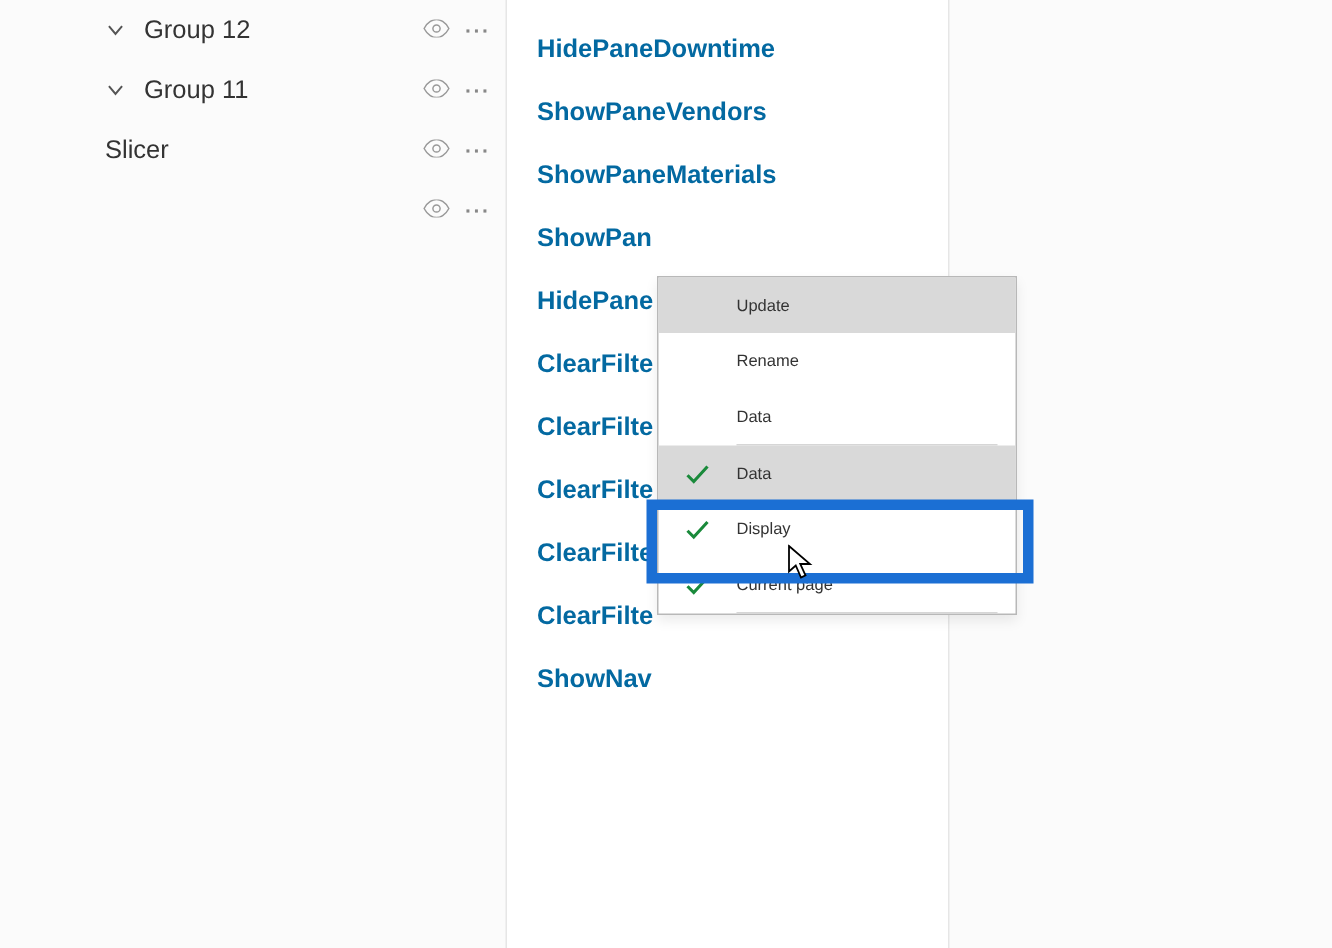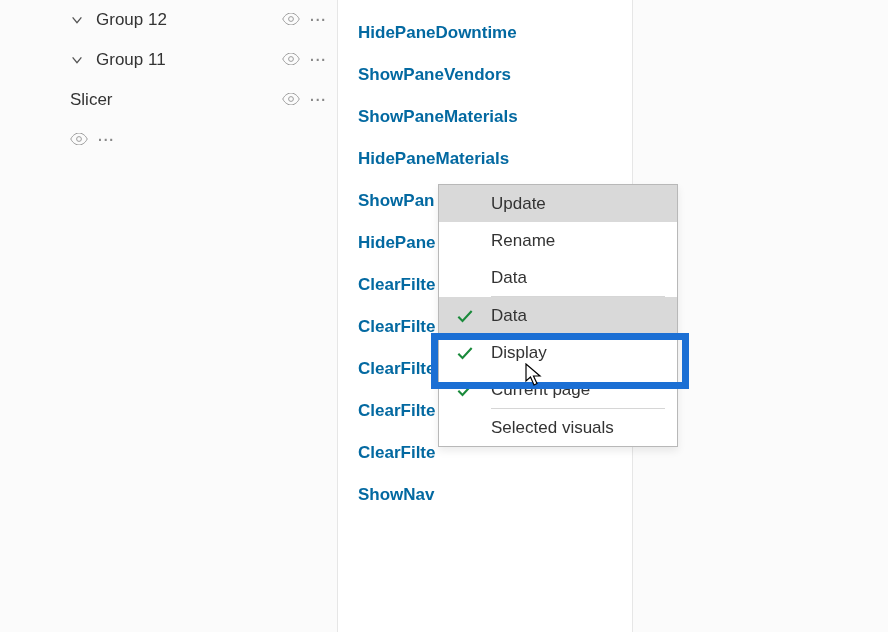--- a/index.html
+++ b/index.html
@@ -41,21 +41,21 @@
       align-items: center;
       justify-content: center;
       margin-right: 10px;
       color: #555;
     }
     .tree-item .chevron svg { width: 14px; height: 14px; }
     .tree-item .label {
       flex: 1;
       color: #333;
     }
-    .tree-item.no-chev { padding-left: 22px; }
+    .tree-item.no-chev { padding-left: 22px; justify-content: flex-end; }
     .tree-item.no-chev .chevron { visibility: hidden; width: 0; margin-right: 0; }
     .tree-item .icons {
       display: flex;
       align-items: center;
       gap: 10px;
       color: #999;
     }
     .tree-item .eye svg { width: 18px; height: 12px; }
     .tree-item .more {
       letter-spacing: 1px;
@@ -95,21 +95,21 @@
       background: #fff;
       border: 1px solid #b8b8b8;
       box-shadow: 0 4px 8px rgba(0,0,0,0.08);
       z-index: 100;
     }
     .menu-item {
       height: 37px;
       display: flex;
       align-items: center;
       padding-left: 52px;
-      font-size: 17px;
+      font-size: 11px;
       color: #333;
       cursor: pointer;
       position: relative;
     }
     .menu-item.highlight {
       background: #d9d9d9;
     }
     .menu-divider {
       height: 1px;
       background: #d6d6d6;
@@ -212,21 +212,20 @@
           <span class="more">···</span>
         </span>
       </div>
     </div>
 
   <div class="middle-panel">
 
   <div class="bookmark-item">HidePaneDowntime</div>
       <div class="bookmark-item">ShowPaneVendors</div>
       <div class="bookmark-item">ShowPaneMaterials</div>
-      <div class="bookmark-item">HidePaneMaterials</div>
       <div class="bookmark-item">ShowPan</div>
       <div class="bookmark-item">HidePane</div>
       <div class="bookmark-item">ClearFilte</div>
       <div class="bookmark-item">ClearFilte</div>
       <div class="bookmark-item">ClearFilte</div>
       <div class="bookmark-item">ClearFilte</div>
       <div class="bookmark-item">ClearFilte</div>
       <div class="bookmark-item">ShowNav</div>
     </div>
 
@@ -262,23 +261,20 @@
     </div>
     <div class="menu-item">
       <span class="check">
         <svg viewBox="0 0 24 24">
           <polyline points="4,13 9,18 20,6"></polyline>
         </svg>
       </span>
       <span>Current page</span>
     </div>
     <div class="menu-divider"></div>
-    <div class="menu-item">
-      <span>Selected visuals</span>
-    </div>
   </div>
 
 <div class="blue-box" style="left:431px; top:333px; width:258px; height:56px;"></div>
 
 <div class="cursor" style="left:525px; top:363px;">
   <svg viewBox="0 0 18 24">
     <path d="M1,1 L1,18 L5.5,14 L9,22 L12,20.5 L8.5,13 L15,13 Z" fill="#fff" stroke="#000" stroke-width="1.2"></path>
   </svg>
 </div>
 

